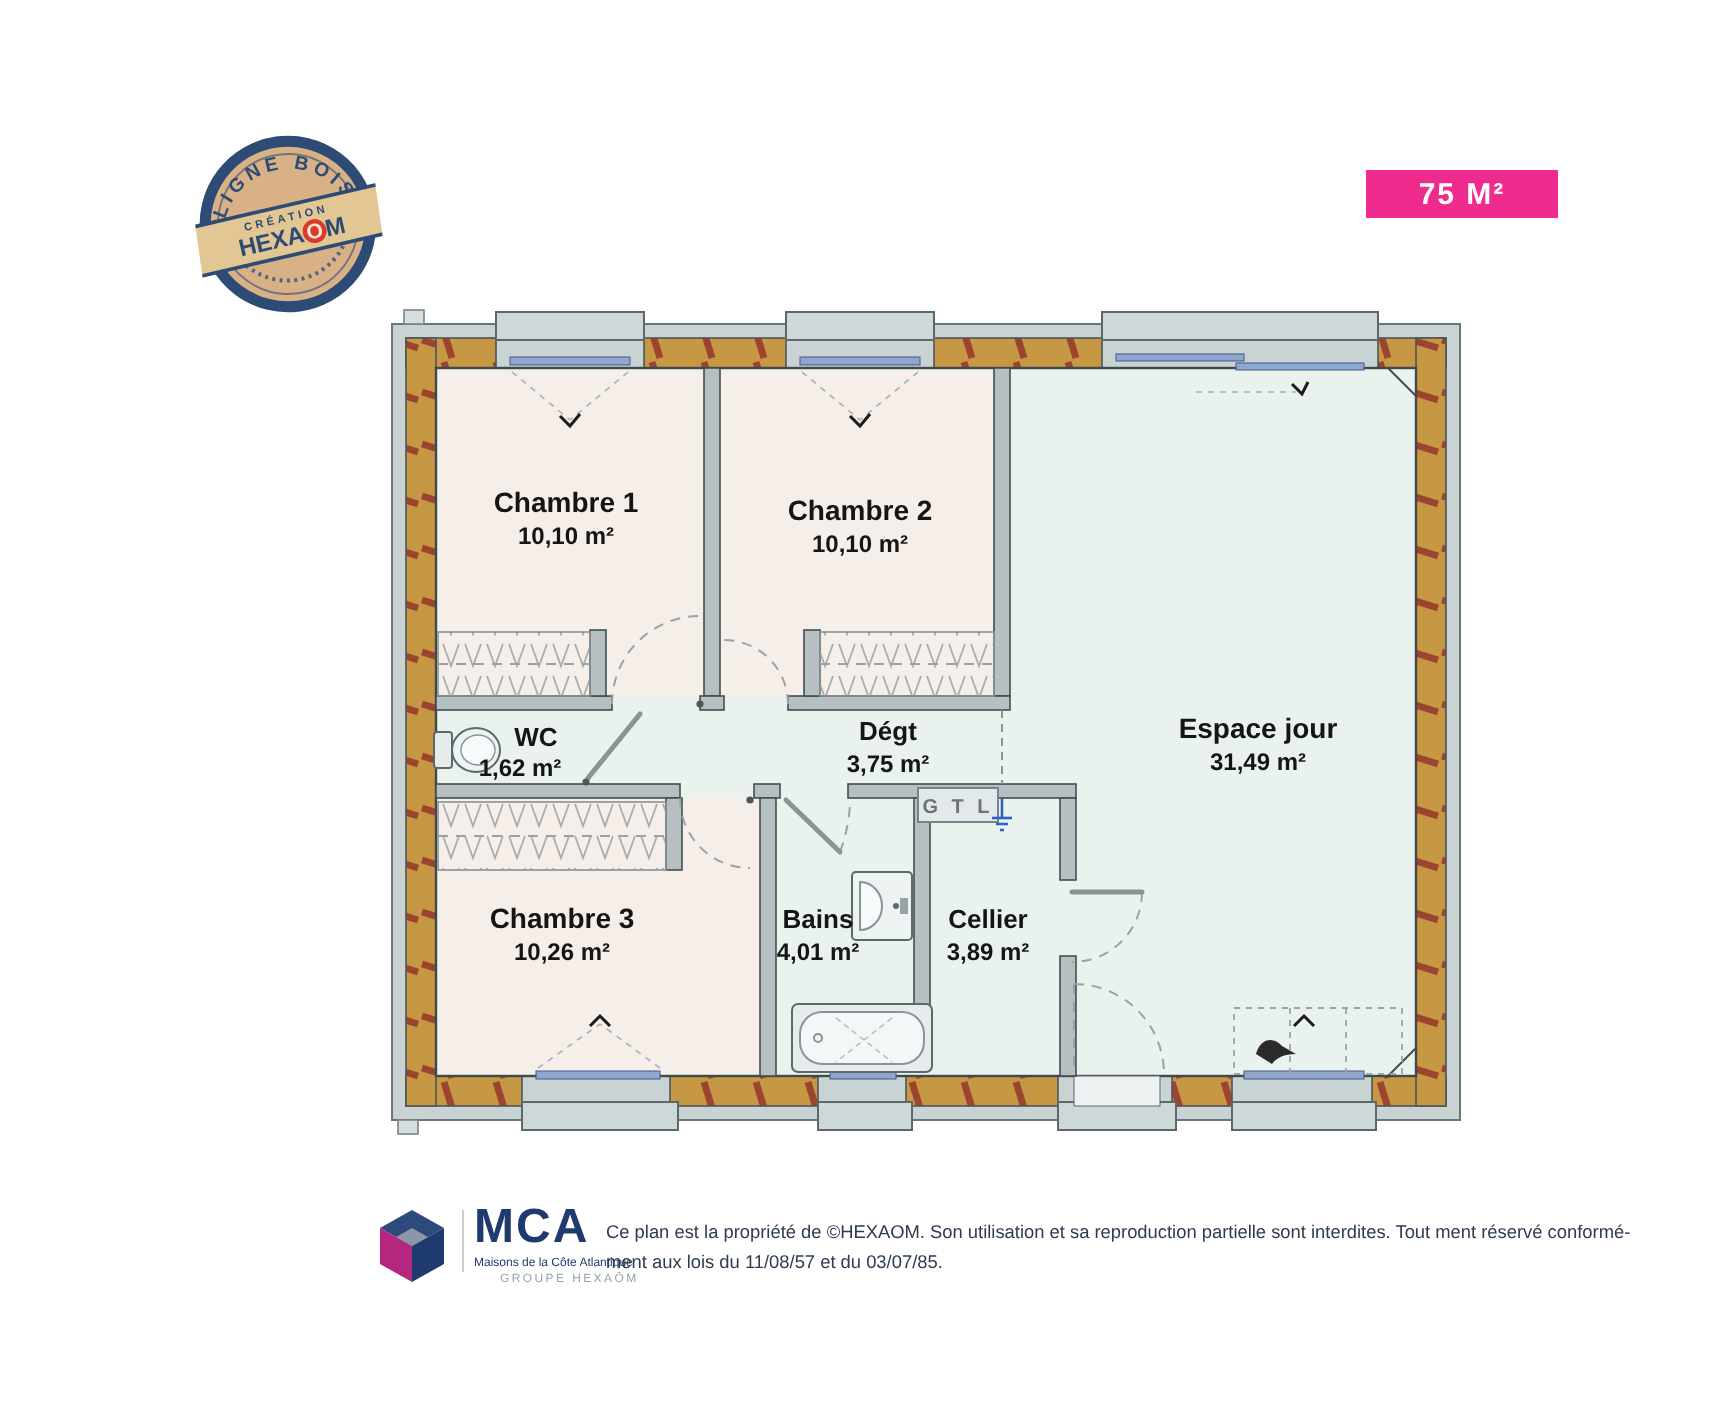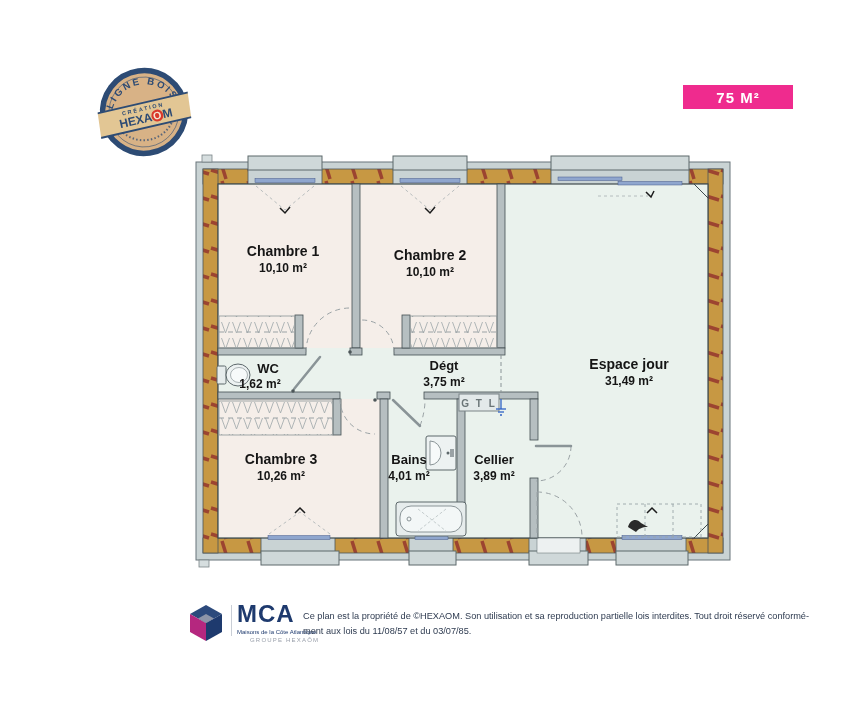--- a/index.html
+++ b/index.html
@@ -1,20 +1,20 @@
 <!DOCTYPE html>
 <html><head>
 <meta charset="utf-8">
 <style>
   html,body{margin:0;padding:0;background:#ffffff;}
   #page{position:relative;width:860px;height:713px;background:#ffffff;overflow:hidden;
         font-family:"Liberation Sans",sans-serif;}
 
   
-  .badge{position:absolute;left:683px;top:85px;width:110px;height:24px;background:#EF2B8E;
+  .badge{position:absolute;left:683px;top:85px;width:96px;height:24px;background:#EF2B8E;
          color:#ffffff;font-size:15px;font-weight:600;letter-spacing:1px;
          display:flex;align-items:center;justify-content:center;}
 
   
   .stamp{position:absolute;left:98px;top:66px;width:92px;height:92px;transform:rotate(-8deg);}
 
   
   .plan-svg{position:absolute;left:0;top:0;}
   .room-name{font-size:14px;font-weight:bold;fill:#151515;text-anchor:middle;}
   .room-area{font-size:12px;font-weight:bold;fill:#151515;text-anchor:middle;}
@@ -269,17 +269,17 @@
       <path d="M36,11 L20,20 L20,38 L36,29 Z" fill="#1E3A6E"></path>
       <path d="M20,11 L28,15.5 L20,20 L12,15.5 Z" fill="#8D95A8"></path>
     </svg>
     <div class="logo-divider"></div>
     <div class="logo-mca">MCA</div>
     <div class="logo-sub">Maisons de la Côte Atlantique</div>
     <div class="logo-group">GROUPE HEXAŌM</div>
   </div>
 
   <div class="disclaimer">
-    <div>Ce plan est la propriété de ©HEXAOM. Son utilisation et sa reproduction partielle lois interdites. Tout droit réservé conformé-</div>
+    <div>Ce plan est la propriété de ©HEXAOM. Son utilisation et sa reproduction partielle sont interdites. Tout ment réservé conformé-</div>
     <div>ment aux lois du 11/08/57 et du 03/07/85.</div>
   </div>
 
 </div>
 
 </body></html>

